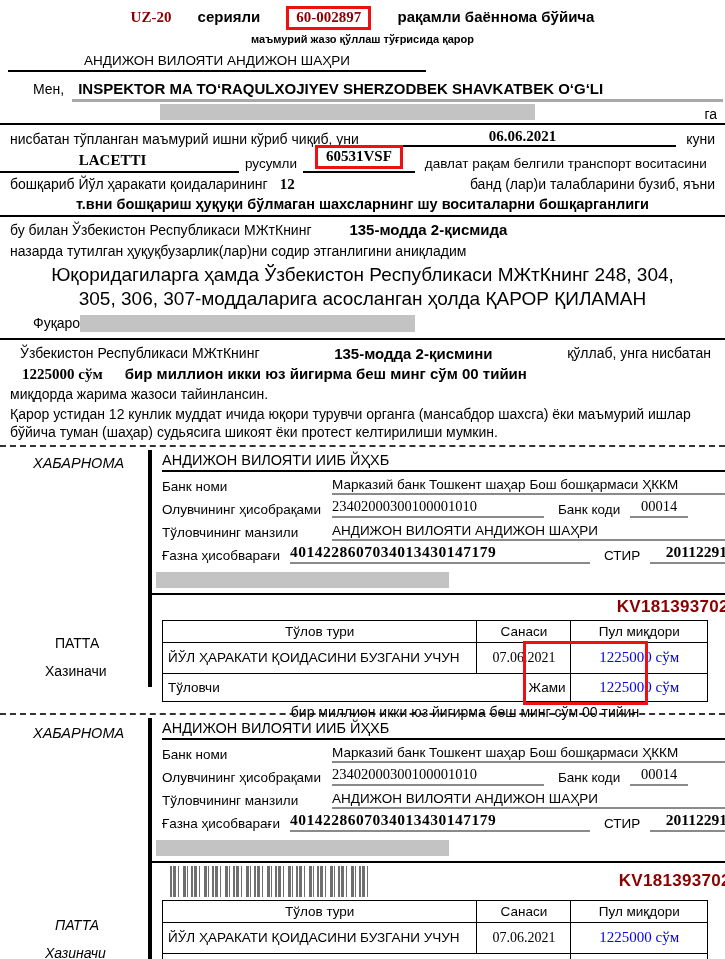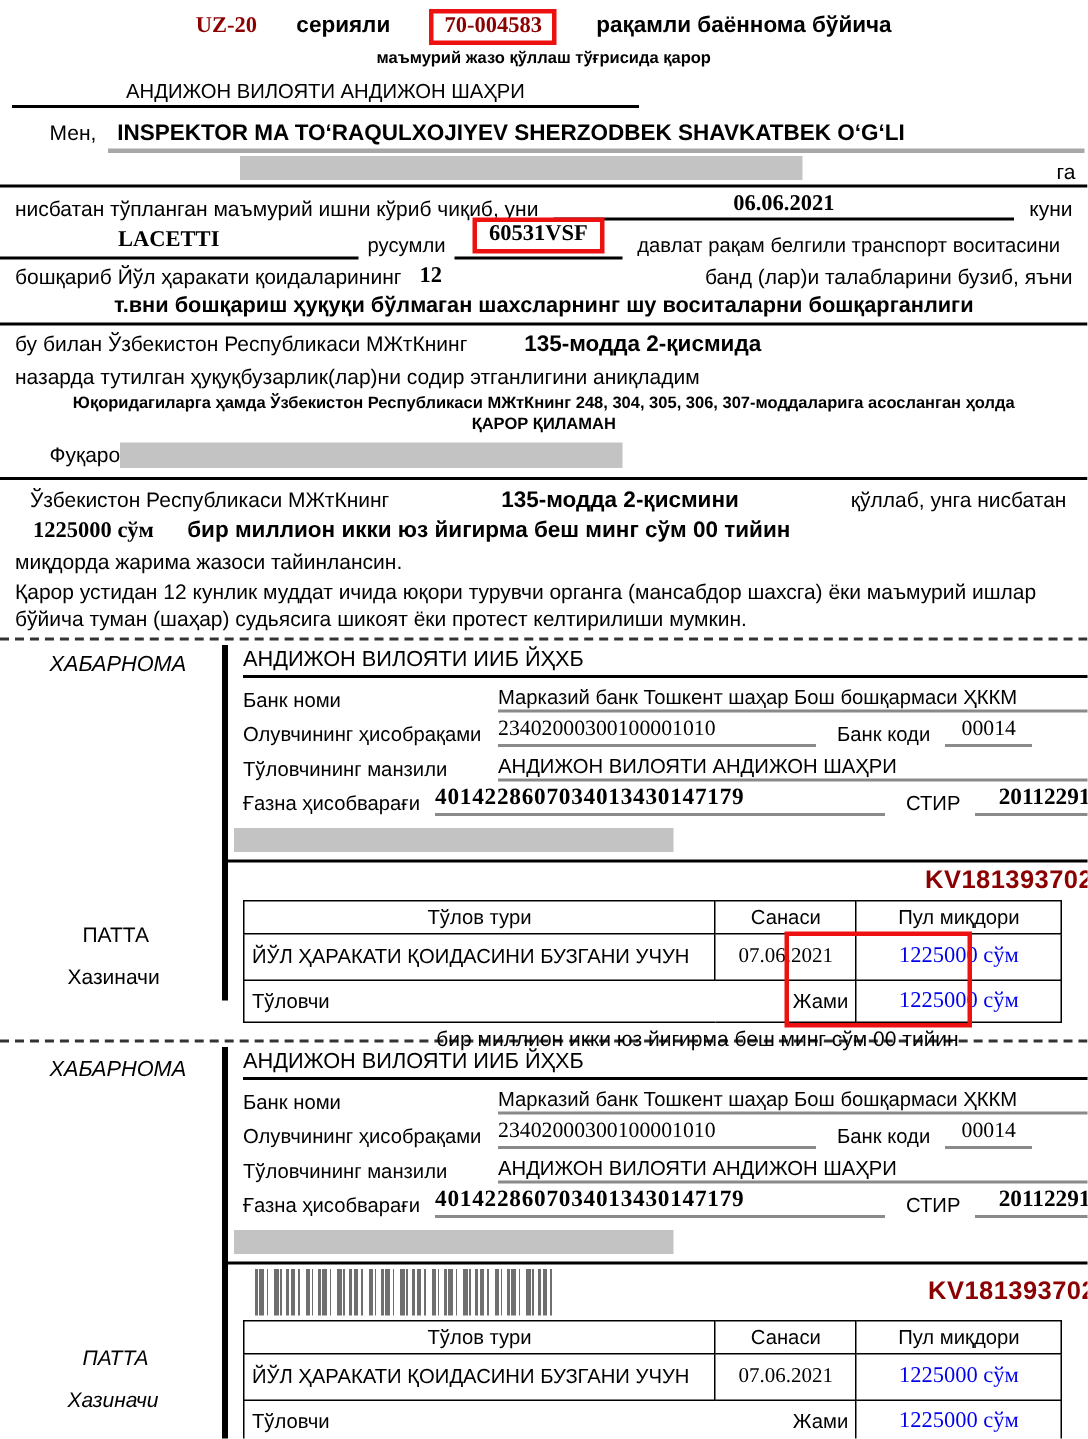--- a/index.html
+++ b/index.html
@@ -31,21 +31,21 @@
   .veh-plate-wrap{border-bottom:2px solid #000;padding:0 12px 2px;}
   .plate-box{display:inline-block;border:3px solid var(--red,#EE1111);padding:0 8px 1px;font-weight:bold;font-size:15px;}
   .veh-after{margin:0 0 2px 10px;}
   .row-clause{display:flex;margin-top:3px;padding:0 10px;}
   .row-clause .cl{font-weight:bold;margin-left:12px;font-size:15px;}
   .row-clause .sp{flex:1;}
   .row-desc{margin-top:3px;text-align:center;font-weight:bold;font-size:14.5px;padding-bottom:3px;border-bottom:2px solid #000;}
   .row-article{margin-top:4px;padding-left:10px;}
   .row-article .art{font-weight:bold;margin-left:34px;font-size:15px;}
   .row-found{margin-top:5px;padding-left:10px;}
-  .row-decision{margin-top:4px;text-align:center;font-weight:bold;font-size:11px;padding:0 36px;line-height:1.25;}
+  .row-decision{margin-top:4px;text-align:center;font-weight:normal;font-size:19px;padding:0 36px;line-height:1.25;}
   .row-citizen{position:relative;height:20px;margin-top:4px;padding-left:33px;}
   .redact-cit{position:absolute;left:80px;top:0;width:335px;height:17px;}
   .line-black{border-bottom:2px solid #000;margin-top:3px;}
   .row-apply{display:flex;justify-content:space-between;margin-top:5px;padding:0 14px 0 20px;}
   .row-apply .art2{font-weight:bold;font-size:15px;}
   .row-fine{margin-top:3px;padding-left:22px;font-weight:bold;font-size:15px;}
   .row-fine .words{margin-left:18px;}
   .row-assign{margin-top:3px;padding-left:10px;}
   .row-appeal{margin-top:3px;padding:0 10px;line-height:1.3;}
   .dashed{border-bottom:2px dashed #333;margin-top:4px;}
@@ -97,21 +97,21 @@
   .lbl-pk{position:absolute;}
 </style>
 </head>
 <body>
 
 <div class="page">
 
   <div class="hdr1">
     <span class="maroon num">UZ-20</span><span class="gap"></span>
     <span>серияли</span><span class="gap"></span>
-    <span class="series-box maroon">70-004583</span><span class="gap"></span>
+    <span class="series-box maroon">60-002897</span><span class="gap"></span>
     <span>рақамли баённома бўйича</span>
   </div>
   <div class="hdr2">маъмурий жазо қўллаш тўғрисида қарор</div>
 
   <div class="row-date">
     <div class="date-right">АНДИЖОН ВИЛОЯТИ АНДИЖОН ШАҲРИ</div>
   </div>
 
   <div class="row-men">
     <span>Мен,</span>

